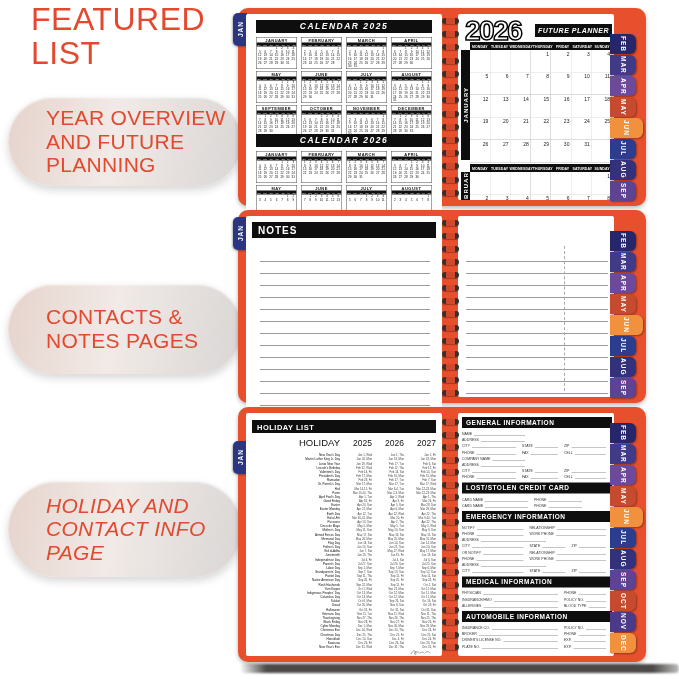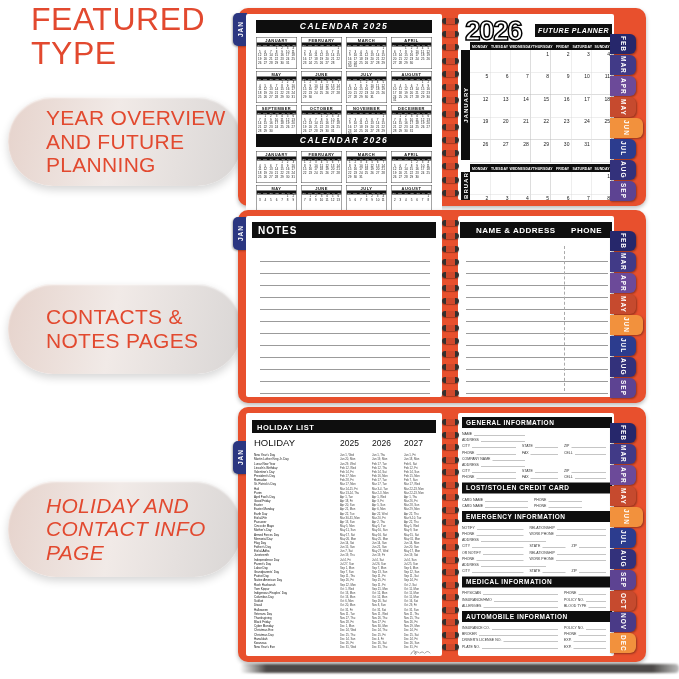--- a/index.html
+++ b/index.html
@@ -16,23 +16,23 @@
   .pill span{padding-left:38px;font-size:21px;line-height:1.12;color:#E2492F;letter-spacing:.3px;}
   .pl1{top:97px;height:89px;} .pl2{top:284px;height:90px;} .pl3{top:481px;height:96px;font-style:italic;}
 
   
   .cover{position:absolute;left:238px;width:408px;background:#E8502D;border-radius:10px;
          box-shadow:0 2px 4px rgba(0,0,0,.28);}
   .s1{top:8px;height:198px;} .s2{top:210px;height:193px;} .s3{top:407px;height:255px;}
   .page{position:absolute;background:#fff;overflow:hidden;border-radius:2px;}
   .p-cal-left{left:246px;top:14px;width:196px;height:214px;}
   .p-cal-right{left:458px;top:14px;width:156px;height:186px;}
-  .p-notes{left:246px;top:216px;width:196px;height:181px;}
+  .p-notes{left:246px;top:216px;width:196px;height:217px;}
   .p-addr{left:458px;top:216px;width:156px;height:181px;}
-  .p-hol{left:246px;top:413px;width:196px;height:243px;}
+  .p-hol{left:246px;top:413px;width:196px;height:243px;text-align:right;}
   .p-info{left:458px;top:413px;width:156px;height:243px;}
   .scaled{position:absolute;transform:scale(.5);transform-origin:0 0;}
 
   
   .spiral{position:absolute;left:442px;width:17px;display:flex;flex-direction:column;
           justify-content:space-between;}
   .sp1{top:18px;height:178px;} .sp2{top:220px;height:176px;} .sp3{top:419px;height:231px;}
   .coil{height:6px;border-radius:3px;
         background:linear-gradient(90deg,#35302e 0 4px,#d0492c 4px 13px,#35302e 13px 17px);
         box-shadow:0 1px 1px rgba(0,0,0,.3);}
@@ -125,21 +125,21 @@
 
   .floor-shadow{position:absolute;left:240px;right:0;top:664px;height:9px;border-radius:4px;
       background:linear-gradient(90deg,rgba(60,60,60,0) 0%,rgba(45,42,40,.85) 6%,
                  rgba(45,42,40,.85) 94%,rgba(90,90,90,.4) 100%);filter:blur(1.2px);}
 </style>
 </head>
 <body>
 
 <div class="stage">
 
-  <div class="main-title">FEATURED TYPE</div>
+  <div class="main-title">FEATURED LIST</div>
 
   <div class="pill pl2">
     <span>CONTACTS &amp; NOTES PAGES</span>
   </div>
   <div class="pill pl1">
     <span>YEAR OVERVIEW AND FUTURE PLANNING</span>
   </div>
   <div class="pill pl3">
     <span>HOLIDAY AND CONTACT INFO PAGE</span>
   </div>
@@ -1402,24 +1402,20 @@
         <div class="rule-line"></div>
         <div class="rule-line"></div>
         <div class="rule-line"></div>
         <div class="rule-line"></div>
         <div class="rule-line"></div>
         <div class="rule-line"></div>
         <div class="rule-line"></div>
       </div>
   </div>
   <div class="page p-addr">
-    <div class="blackbar addr-bar">
-      <span>NAME &amp; ADDRESS</span>
-      <span>PHONE</span>
-    </div>
     <div id="addrLines" class="lines-area addr-lines">
         <div class="rule-line"></div>
         <div class="rule-line"></div>
         <div class="rule-line"></div>
         <div class="rule-line"></div>
         <div class="rule-line"></div>
         <div class="rule-line"></div>
         <div class="rule-line"></div>
         <div class="rule-line"></div>
         <div class="rule-line"></div>

